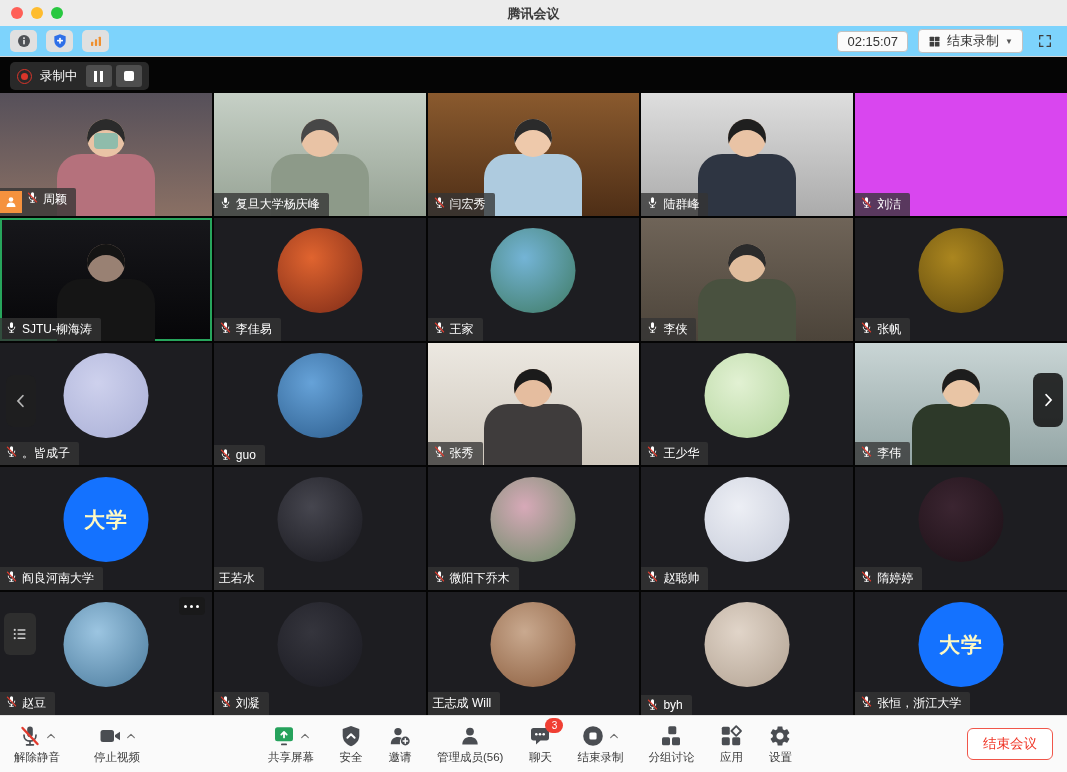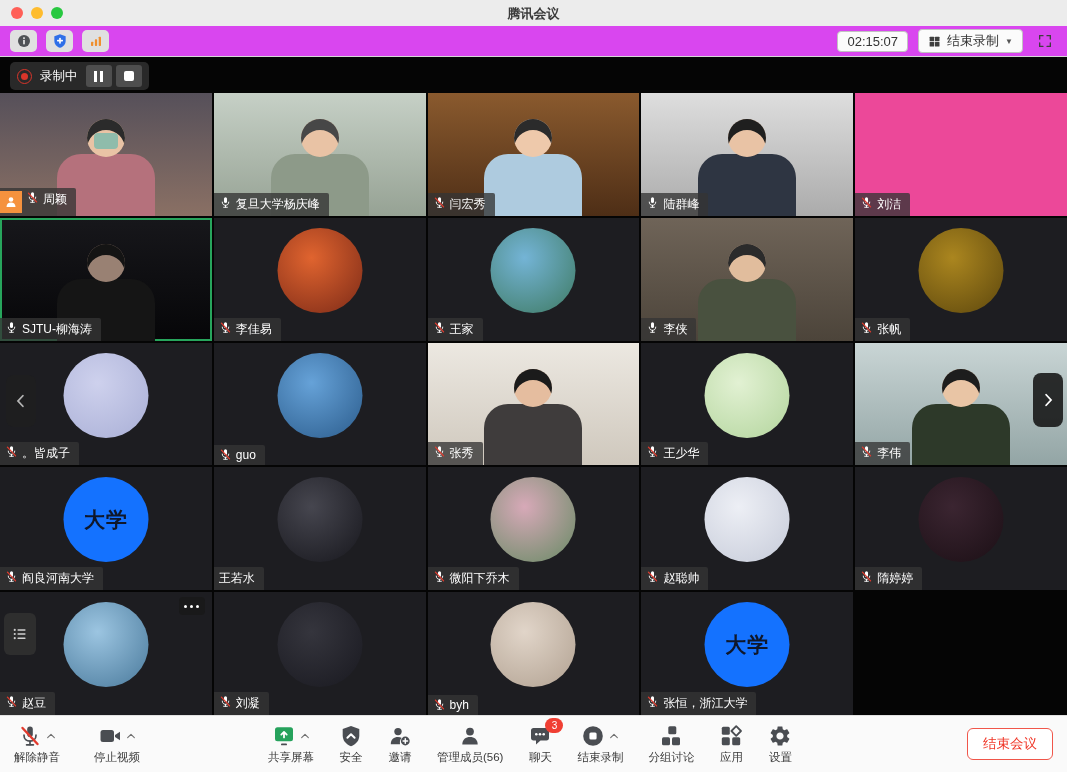--- a/index.html
+++ b/index.html
@@ -7,39 +7,39 @@
   .window{width:1067px;height:772px;display:flex;flex-direction:column;background:#050505;}
 
   
   .titlebar{height:26px;background:#ececec;position:relative;flex:none;}
   .traffic{position:absolute;left:11px;top:7px;display:flex;gap:8px;}
   .tl{width:12px;height:12px;border-radius:50%;}
   .tl.red{background:#ff5f57;}  .tl.yellow{background:#febc2e;}  .tl.green{background:#28c840;}
   .win-title{text-align:center;line-height:27px;font-size:13px;font-weight:700;color:#3a3a3a;}
 
   
-  .statusbar{height:31px;background:#d946ef;display:flex;align-items:center;padding:0 10px;flex:none;border-bottom:1px solid #d6d6d6;box-sizing:border-box;}
+  .statusbar{height:31px;background:#7dd3fc;display:flex;align-items:center;padding:0 10px;flex:none;border-bottom:1px solid #d6d6d6;box-sizing:border-box;}
   .sb-btn{height:22px;min-width:27px;background:#e0e0e0;border-radius:5px;display:flex;align-items:center;justify-content:center;margin-right:9px;}
   .sb-btn svg{width:16px;height:16px;display:block;}
   .sb-right{margin-left:auto;display:flex;align-items:center;gap:10px;}
   .timer-box{border:1px solid #c2c2c2;background:#fbfbfb;border-radius:4px;padding:2px 9px;font-size:13px;color:#333;}
   .view-btn{border:1px solid #c2c2c2;background:#fbfbfb;border-radius:4px;padding:2px 9px;font-size:13px;color:#333;display:flex;align-items:center;gap:6px;}
   .view-btn svg{width:13px;height:13px;}
   .caret{font-size:8px;color:#555;}
   .fs-btn{display:flex;align-items:center;justify-content:center;width:24px;height:22px;}
   .fs-btn svg{width:16px;height:16px;}
 
   
   .stage{position:relative;flex:1;background:#050505;}
   .grid{position:absolute;left:0;right:0;top:36px;height:622px;display:grid;grid-template-columns:repeat(5,1fr);grid-template-rows:repeat(5,1fr);gap:2px;background:#050505;}
   .cell{position:relative;overflow:hidden;background:#1d1d21;}
-  .cell.blank{background:#ec4899;}
+  .cell.blank{background:#d946ef;}
   .cell.active{outline:2px solid #27a55c;outline-offset:-2px;}
   .avatar{position:absolute;left:50%;top:10px;transform:translateX(-50%);width:85px;height:85px;border-radius:50%;display:flex;align-items:center;justify-content:center;}
-  .avatar-text{color:#0f172a;font-size:21px;font-weight:700;letter-spacing:1px;}
+  .avatar-text{color:#fef9c3;font-size:21px;font-weight:700;letter-spacing:1px;}
   .sil-head{position:absolute;left:50%;transform:translateX(-50%);top:26px;width:38px;height:38px;border-radius:50%;}
   .sil-body{position:absolute;left:50%;transform:translateX(-50%);top:61px;width:98px;height:62px;border-radius:24px 24px 0 0;}
   .sil-mask{position:absolute;left:50%;transform:translateX(-50%);top:40px;width:24px;height:16px;border-radius:4px;}
   .nameplate{position:absolute;left:0;bottom:0;display:flex;align-items:flex-start;gap:4px;background:rgba(52,52,52,.78);color:#fff;font-size:12px;padding:3px 9px 3px 5px;border-top-right-radius:2px;max-width:95%;white-space:nowrap;}
   .nameplate.with-badge{padding-left:0;}
   .nameplate svg{width:13px;height:13px;flex:none;}
   .member-badge{width:22px;height:22px;background:#f5923e;display:flex;align-items:center;justify-content:center;flex:none;}
   .member-badge svg{width:14px;height:14px;}
   .more-btn{position:absolute;top:5px;right:7px;width:26px;height:18px;background:rgba(25,25,25,.85);border-radius:4px;display:flex;align-items:center;justify-content:center;gap:3px;}
   .more-btn i{width:3px;height:3px;border-radius:50%;background:#fff;display:block;}
@@ -485,20 +485,26 @@
                 <path d="M6 11.2 C6 15 8.6 17.2 12 17.2 C15.4 17.2 18 15 18 11.2" fill="none" stroke="#fff" stroke-width="1.7" stroke-linecap="round"></path>
                 <line x1="12" y1="17.2" x2="12" y2="20.6" stroke="#fff" stroke-width="1.7" stroke-linecap="round"></line>
                 <line x1="8.6" y1="20.8" x2="15.4" y2="20.8" stroke="#fff" stroke-width="1.7" stroke-linecap="round"></line>
                 <line x1="4.5" y1="4" x2="19.5" y2="20" stroke="#e23b2e" stroke-width="2.4" stroke-linecap="round"></line>
               </svg>
             </span>
             <span>刘凝</span>
           </div>
         </div>
         <div class="cell">
+          <div class="avatar" style="background: radial-gradient(circle at 40% 35%, rgb(201, 169, 143), rgb(138, 91, 59));"></div>
+          <div class="nameplate">
+            <span>王志成 Will</span>
+          </div>
+        </div>
+        <div class="cell">
           <div class="avatar" style="background: radial-gradient(circle at 40% 35%, rgb(225, 213, 201), rgb(177, 161, 145));"></div>
           <div class="nameplate">
             <span style="display: flex;">
               <svg viewBox="0 0 24 24">
                 <rect x="9.2" y="2.5" width="5.6" height="10.5" rx="2.8" fill="#fff"></rect>
                 <path d="M6 11.2 C6 15 8.6 17.2 12 17.2 C15.4 17.2 18 15 18 11.2" fill="none" stroke="#fff" stroke-width="1.7" stroke-linecap="round"></path>
                 <line x1="12" y1="17.2" x2="12" y2="20.6" stroke="#fff" stroke-width="1.7" stroke-linecap="round"></line>
                 <line x1="8.6" y1="20.8" x2="15.4" y2="20.8" stroke="#fff" stroke-width="1.7" stroke-linecap="round"></line>
                 <line x1="4.5" y1="4" x2="19.5" y2="20" stroke="#e23b2e" stroke-width="2.4" stroke-linecap="round"></line>
               </svg>

